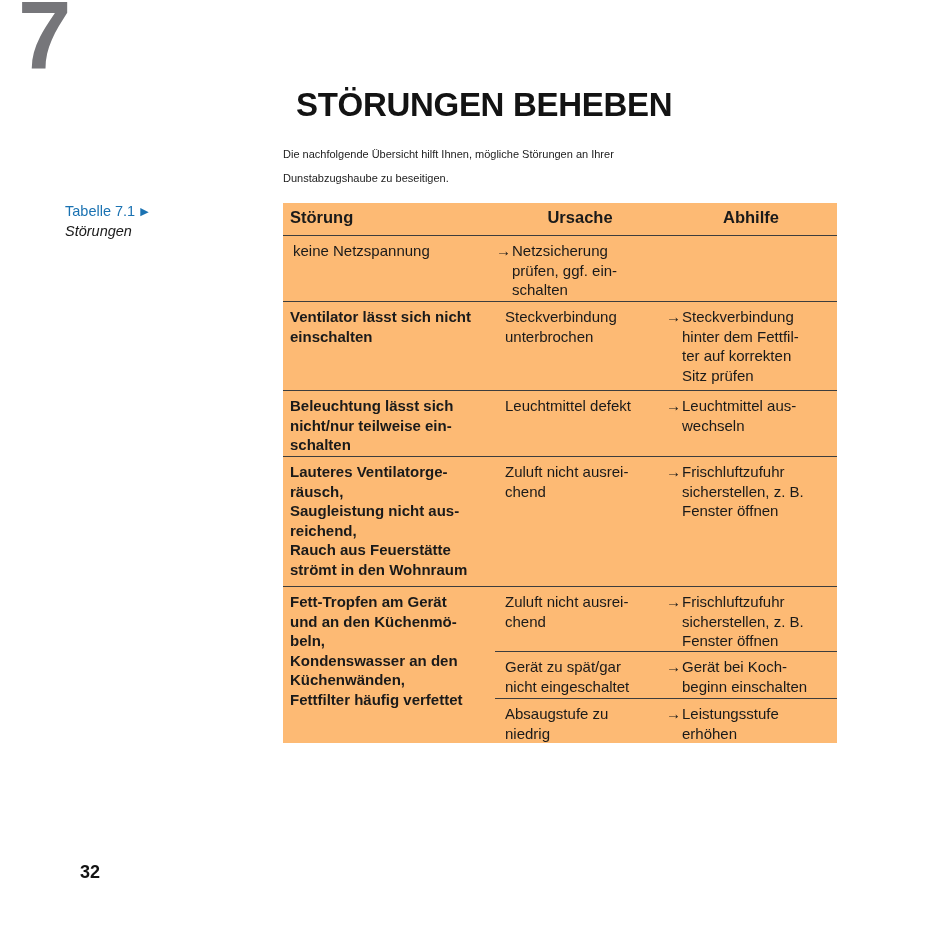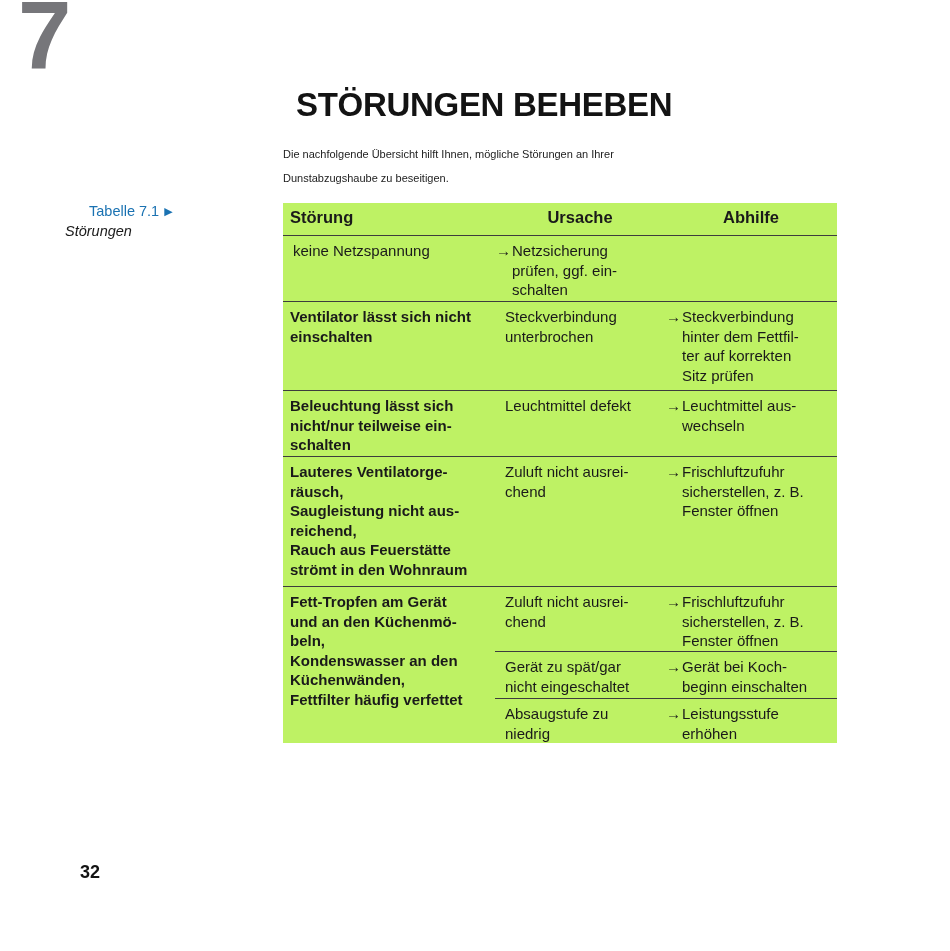--- a/index.html
+++ b/index.html
@@ -42,38 +42,38 @@
     color: #222222;
     white-space: pre-line;
   }
   .margin-note {
     position: absolute;
     left: 65px;
     top: 202px;
     font-size: 14.5px;
     line-height: 19px;
   }
-  .ref-line { color: #1a72b2; margin-left: 24px; }
+  .ref-line { color: #1a72b2; }
   .ref-arrow {
     font-size: 11px;
     margin-left: 5px;
     position: relative;
     top: -1px;
   }
   .ref-caption {
     font-style: italic;
     color: #1a1a1a;
   }
   .ttable {
     position: absolute;
     left: 283px;
     top: 203px;
     width: 554px;
     height: 540px;
-    background: #bef264;
+    background: #fdba74;
     font-size: 15px;
     line-height: 19.5px;
     color: #1a1a1a;
   }
   .thead {
     display: grid;
     grid-template-columns: 212px 170px 172px;
     height: 32px;
     font-size: 16.5px;
     font-weight: bold;

